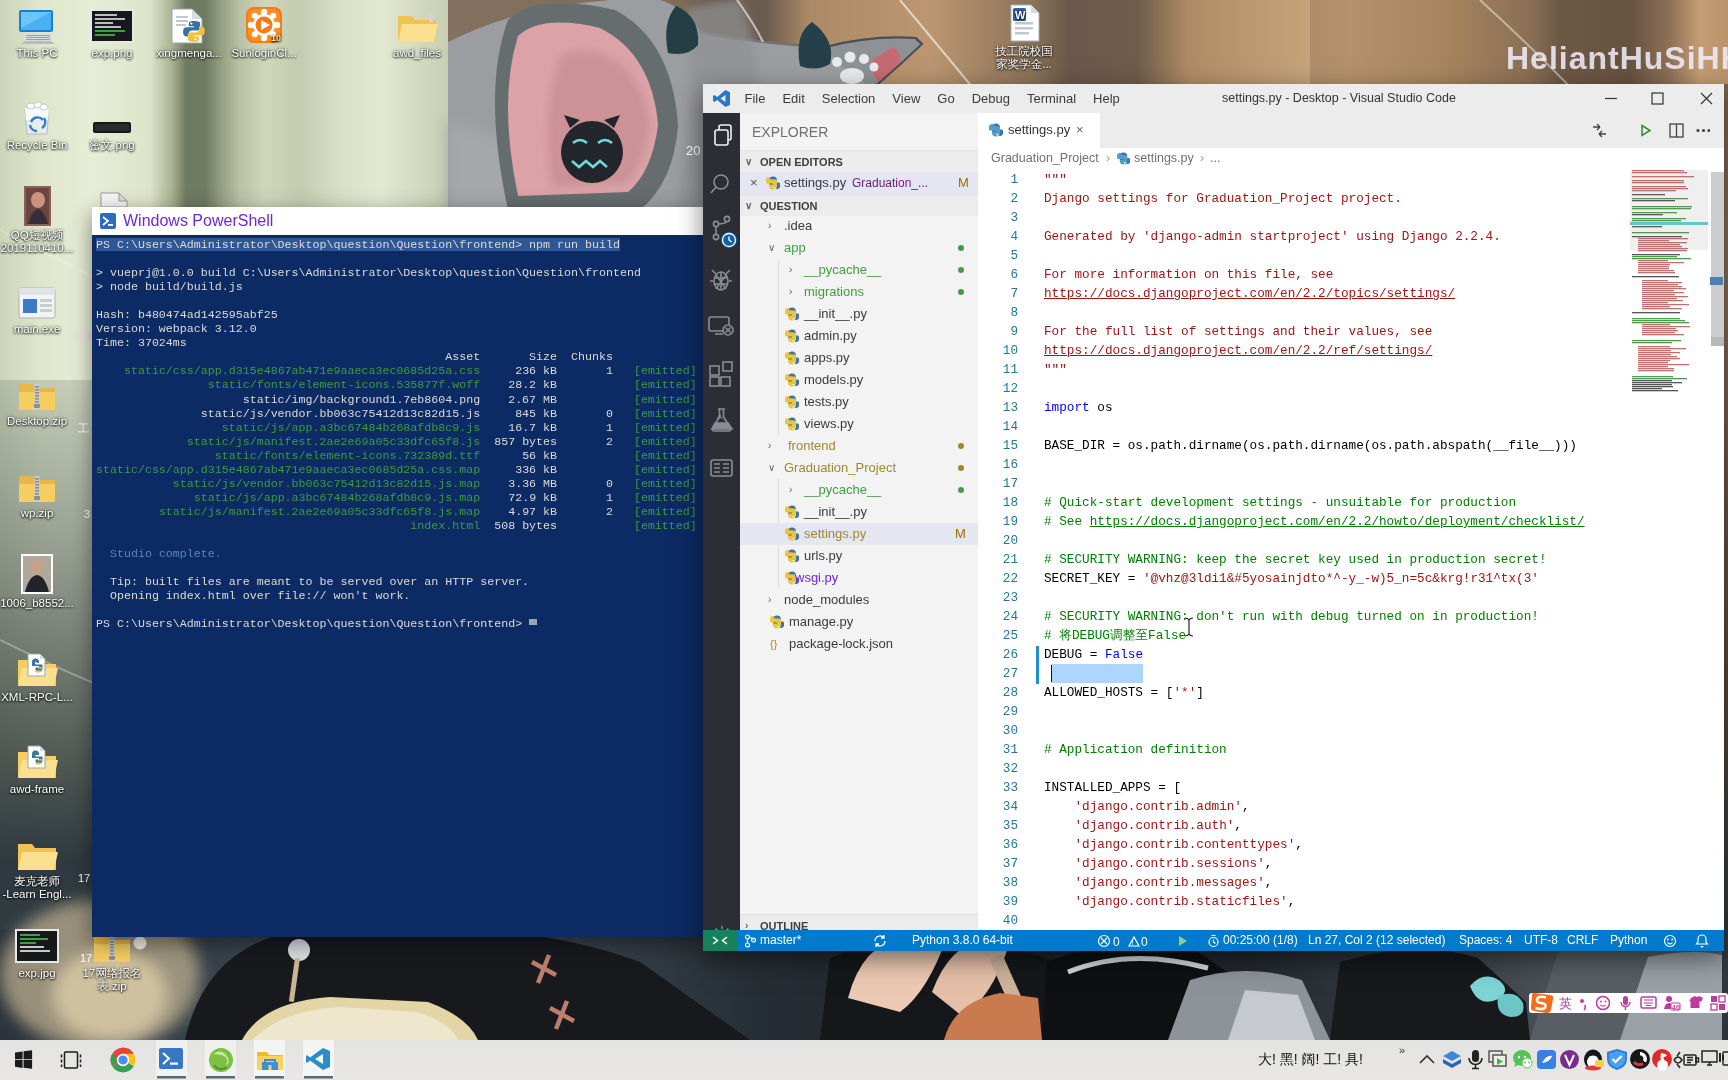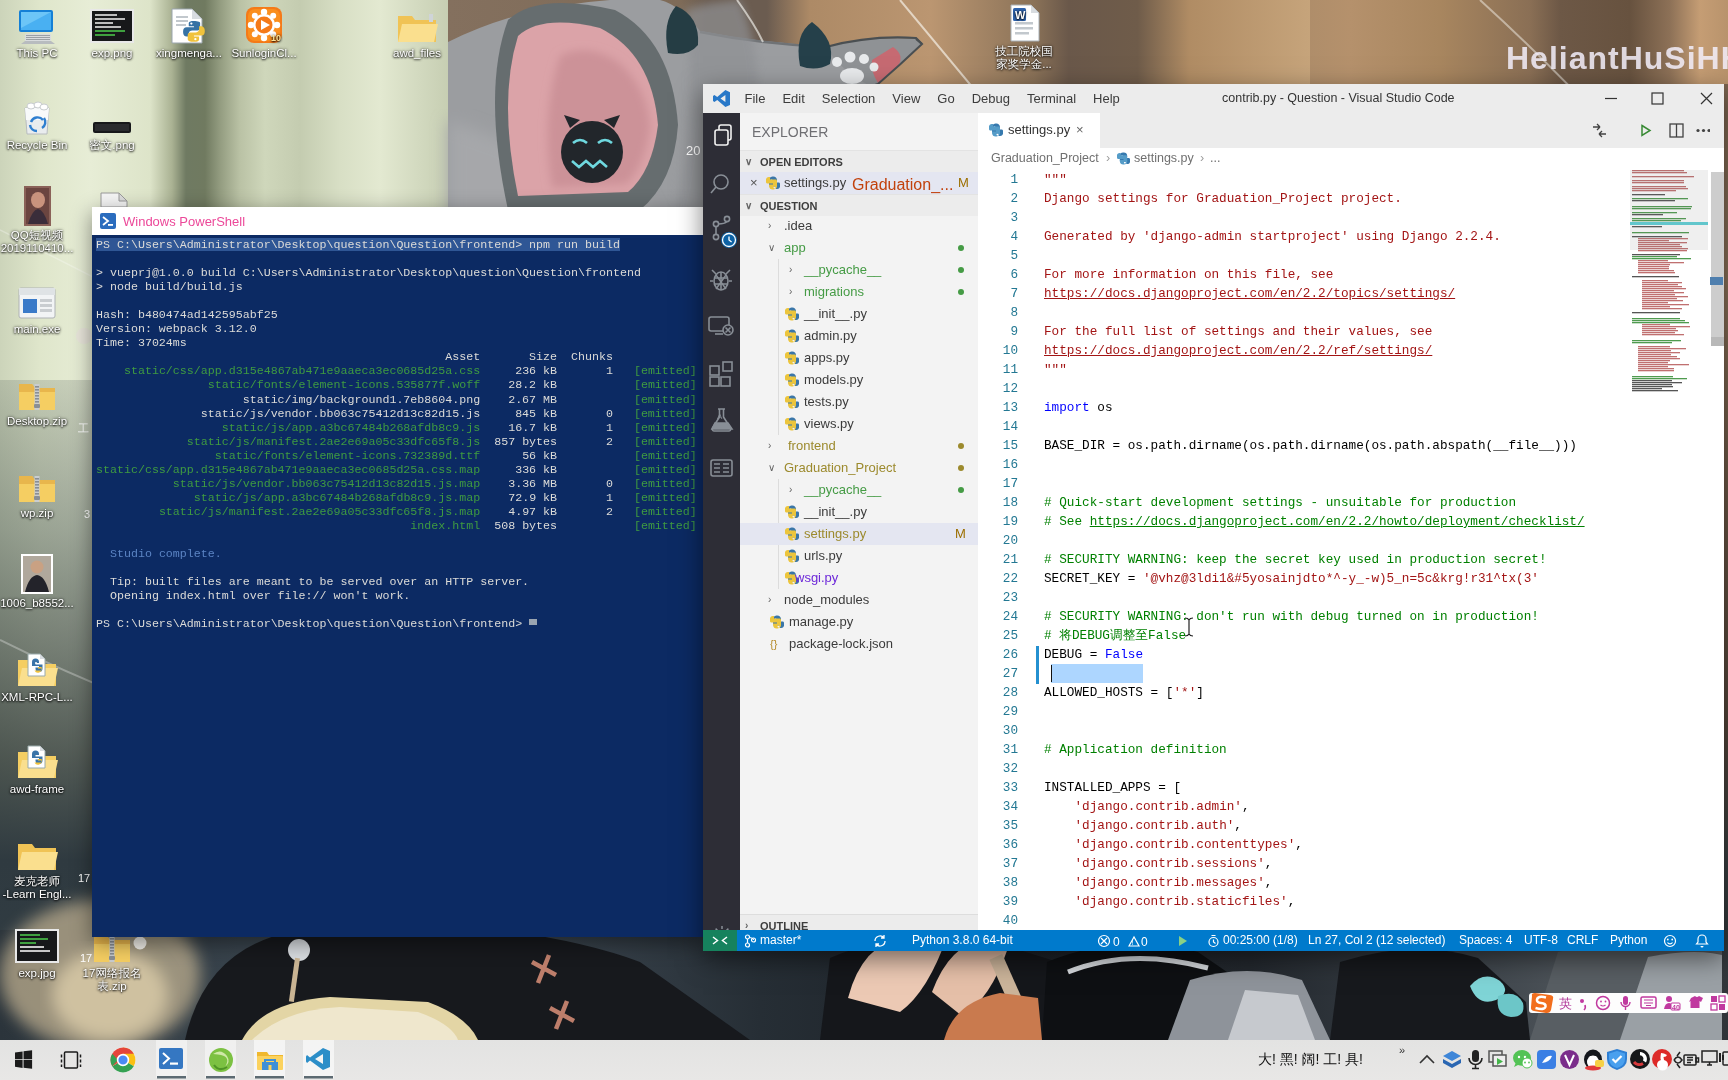--- a/index.html
+++ b/index.html
@@ -456,21 +456,21 @@
 家奖学金...</div>
       </div>
   </div>
   <div id="ps">
     <div id="pstitle">
         <svg width="16" height="16" style="margin-left:8px">
           <rect width="16" height="16" rx="2" fill="#2a6cbe"></rect>
           <path d="M3,4 l5,4 -5,4" stroke="#fff" stroke-width="1.8" fill="none"></path>
           <rect x="8" y="11" width="5" height="1.8" fill="#fff"></rect>
         </svg>
-        <span style="margin-left:7px;font-size:13px;color:#ec4899">Windows PowerShell</span>
+        <span style="margin-left:7px;font-size:16px;color:#6d28d9">Windows PowerShell</span>
       </div>
     <div id="psbody">
         <pre id="pspre"><span class="hl">PS C:\Users\Administrator\Desktop\question\Question\frontend&gt; npm run build</span>
 
 &gt; vueprj@1.0.0 build C:\Users\Administrator\Desktop\question\Question\frontend
 &gt; node build/build.js
 
 Hash: b480474ad142595abf25
 Version: webpack 3.12.0
 Time: 37024ms
@@ -505,21 +505,21 @@
         <div id="vmenu">
           <span>File</span>
           <span>Edit</span>
           <span>Selection</span>
           <span>View</span>
           <span>Go</span>
           <span>Debug</span>
           <span>Terminal</span>
           <span>Help</span>
         </div>
-        <div id="vwint">contrib.py - Question - Visual Studio Code</div>
+        <div id="vwint">settings.py - Desktop - Visual Studio Code</div>
 <svg style="position:absolute;left:898px;top:0" width="123px" height="29">
           <g stroke="#333" stroke-width="1.2" fill="none">
             <path d="M4,14.5 h12"></path>
             <rect x="51" y="9" width="11" height="11"></rect>
             <path d="M100,9 l11,11 M111,9 l-11,11"></path>
           </g>
         </svg>
       </div>
     <div id="vactbar">
       <svg width="37" height="720">
@@ -575,21 +575,21 @@
     <div id="vside">
       <div style="position:absolute;left:12px;top:11px;font-size:14px;color:#6f6f73">EXPLORER</div>
       <div class="shead" style="top:37px"><span class="chev">∨</span>OPEN EDITORS</div>
       <div style="position:absolute;left:0;top:59px;width:238px;height:22px;background:#e4e6f1">
         <span style="position:absolute;left:10px;top:3px;color:#555">×</span>
         <svg class="pyic" style="position:absolute;left:26px;top:4px" width="14" height="14" viewBox="0 0 14 14">
             <path d="M3,5 a3.2,3.2 0 0 1 8,-1 v1.5 h-4 v1 h6 a1.5,1.5 0 0 1 1,1.5 v3 a3,3 0 0 1 -3,2 h-1 v-2.5 h-6 a1.8,1.8 0 0 1 -1,-1.5 Z M5.5,3.4 a0.9,0.9 0 1 0 0.01,0 Z" fill="#3a76a8"></path>
             <path d="M11,9 a3.2,3.2 0 0 1 -8,1 v-1.5 h4 v-1 h-6 a1.5,1.5 0 0 1 -1,-1.5 v-3 a3,3 0 0 1 3,-2 h1 v2.5 h6 a1.8,1.8 0 0 1 1,1.5 Z M8.5,10.6 a0.9,0.9 0 1 0 0.01,0 Z" fill="#ecc53c"></path>
           </svg>
         <span style="position:absolute;left:44px;top:3px;color:#3b3b3b">settings.py</span> 
-          <span style="position:absolute;left:112px;top:4px;color:#c2410c;font-size:16px">Graduation_...</span>
+          <span style="position:absolute;left:112px;top:4px;color:#701a75;font-size:12px">Graduation_...</span>
         <span style="position:absolute;left:218px;top:3px;color:#9c6f00">M</span>
       </div>
       <div class="shead" style="top:81px"><span class="chev">∨</span>QUESTION</div>
       <div id="tree">
           <div style="position:absolute;left:38px;top:146px;width:1px;height:176px;background:#dcdcdc"></div>
 <div style="position:absolute;left:38px;top:366px;width:1px;height:110px;background:#dcdcdc"></div>
 <div class="trow" style="top:102px">
             <span class="tchev" style="left:28px">›</span>
             <span style="position:absolute;left:44px;color:#3b3b3b">.idea</span>
           </div>

